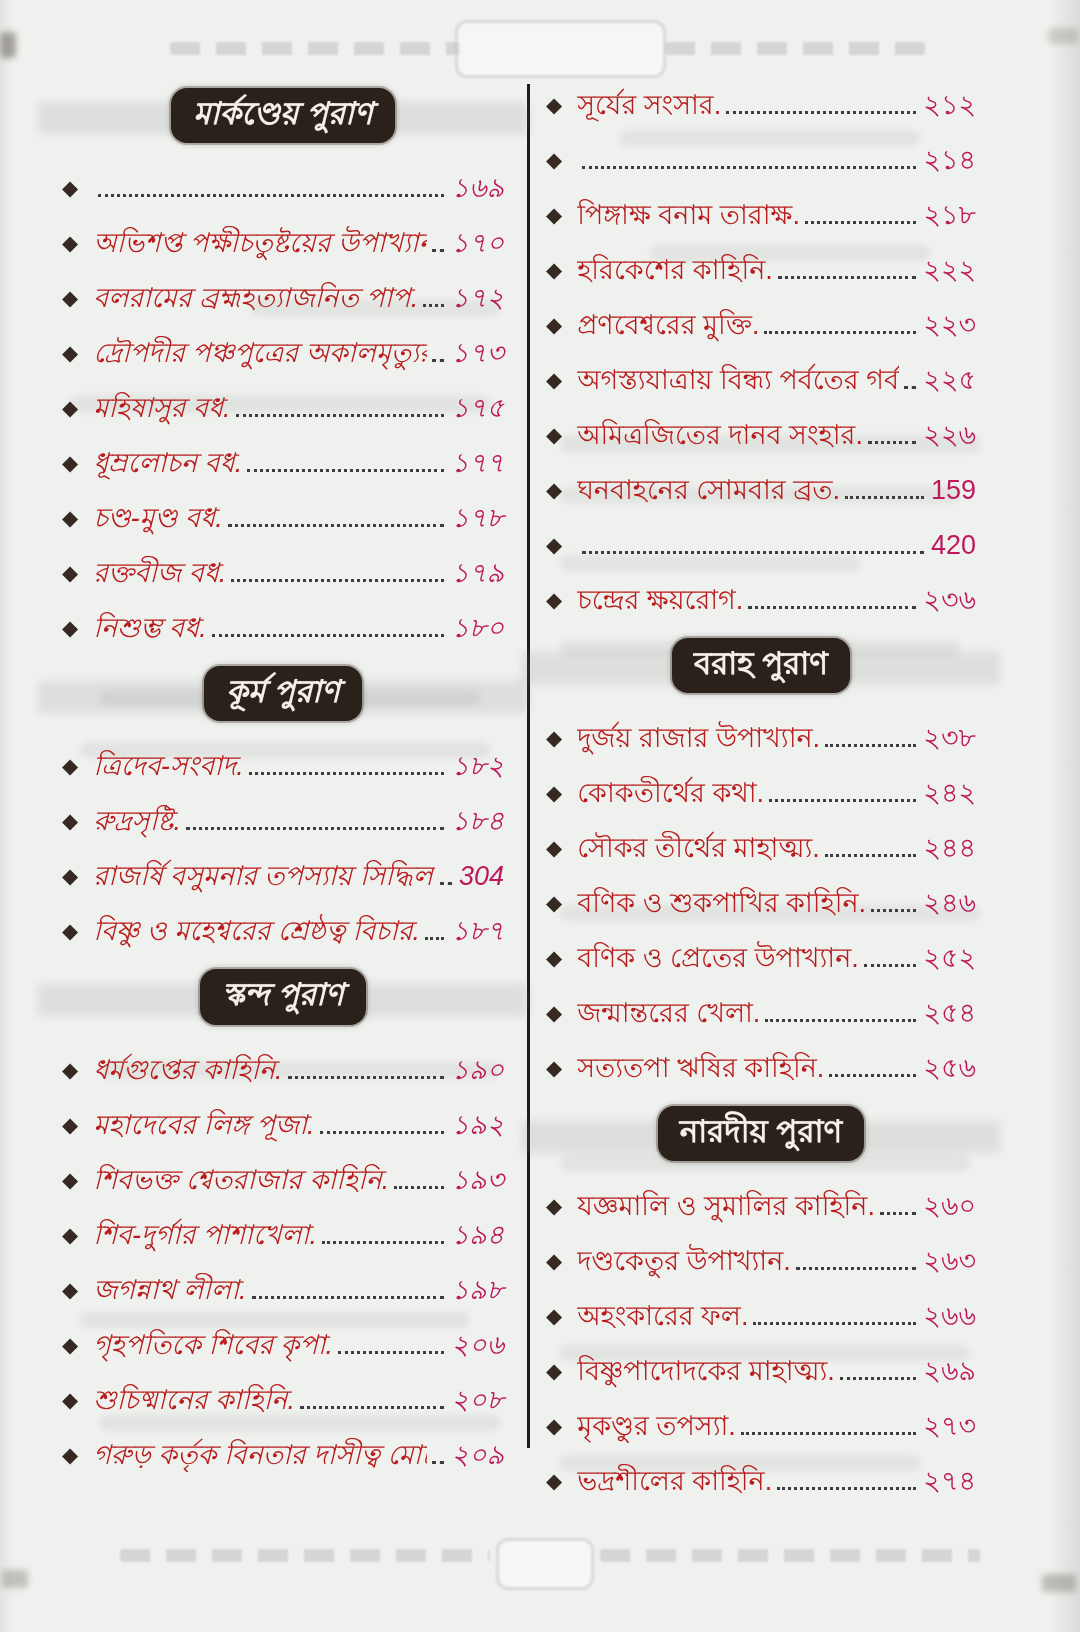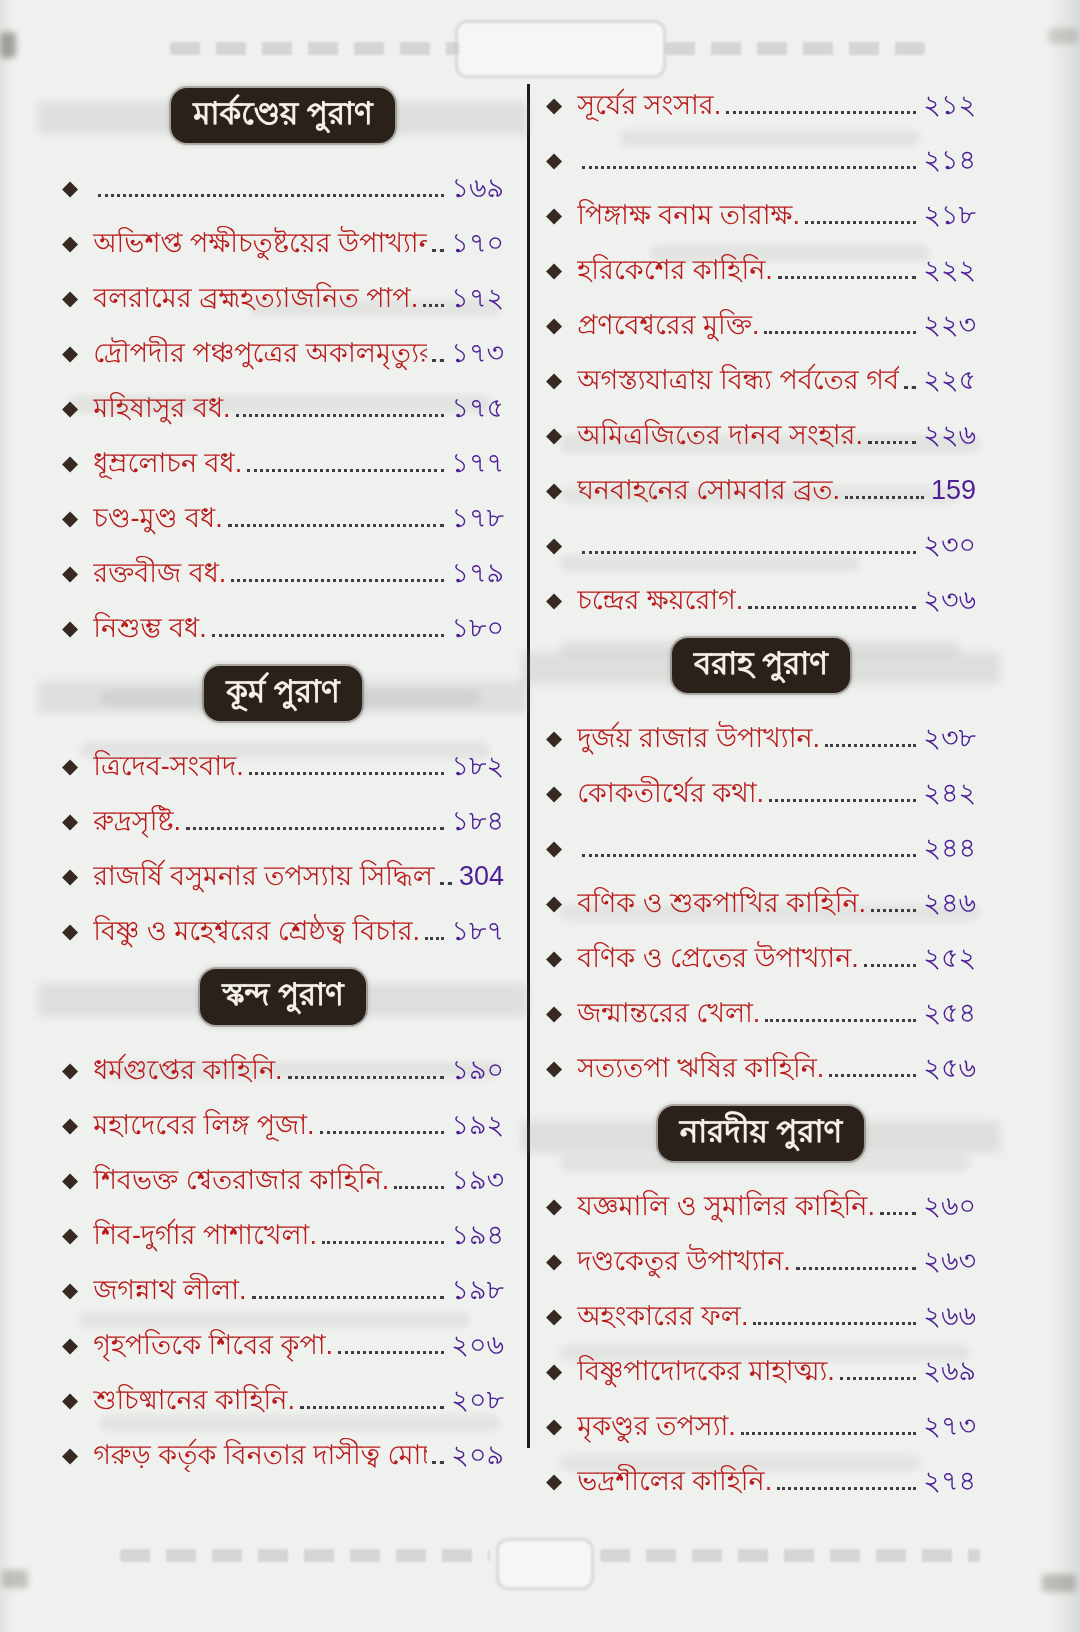--- a/index.html
+++ b/index.html
@@ -21,39 +21,39 @@
   .ghost{position:absolute;background:#6f6f6f;opacity:0.10;filter:blur(3px);border-radius:8px;display:block;}
   .bleed-strip{position:absolute;height:13px;opacity:0.16;filter:blur(1px);
     background:repeating-linear-gradient(90deg,#4e4e4e 0 30px,transparent 30px 46px);border-radius:3px;}
   .bleed-box{position:absolute;border:3px solid rgba(90,90,90,0.18);border-radius:12px;filter:blur(1px);background:rgba(255,255,255,0.4);}
 
   
   .divider{position:absolute;left:527px;top:84px;width:3px;height:1364px;background:#1b1b1b;}
 
   
   .col{position:absolute;top:88px;}
-  .col-left{left:62px;width:442px;}
+  .col-left{left:62px;width:442px;font-style:italic;}
   .col-right{left:546px;width:430px;}
 
   
   .section-header{display:flex;justify-content:center;margin:16px 0 28px;position:relative;}
   .section-header.first{margin-top:0;}
   .section-header::before{content:"";position:absolute;left:-24px;right:-24px;top:26%;height:58%;
     background:rgba(130,130,130,0.16);filter:blur(4px);border-radius:4px;}
   .pill{position:relative;background:#2b211b;color:#f5f1e8;font-weight:bold;font-size:31px;
     line-height:1.2;padding:7px 22px 11px;border-radius:16px;
     box-shadow:0 0 0 2px rgba(43,33,27,0.25), 0 0 6px rgba(43,33,27,0.35);
     text-shadow:0 0 1px rgba(255,255,255,0.4);}
 
   
   .toc-item{display:flex;align-items:baseline;font-size:27px;line-height:34px;margin-bottom:19px;white-space:nowrap;}
   .bullet{color:#362921;font-size:21px;margin-right:15px;flex:0 0 auto;transform:translateY(-2px);}
   .label{flex:0 1 auto;overflow:hidden;color:#b91c1c;}
   .leader{flex:1 1 12px;min-width:12px;border-bottom:3px dotted #3e3e40;margin:0 7px 0 5px;}
-  .pagenum{flex:0 0 auto;color:#4c1d95;}
+  .pagenum{flex:0 0 auto;color:#be185d;}
 </style>
 </head>
 <body>
 
 <div class="edge-left"></div>
 <div class="edge-right"></div>
 <div class="corner-smudge" style="left:0;top:32px;width:16px;height:26px;opacity:.45;"></div>
 <div class="corner-smudge" style="right:2px;top:28px;width:30px;height:16px;opacity:.20;"></div>
 <div class="corner-smudge" style="left:2px;bottom:44px;width:26px;height:18px;opacity:.28;"></div>
 <div class="corner-smudge" style="right:4px;bottom:40px;width:34px;height:18px;opacity:.30;"></div>
@@ -297,21 +297,21 @@
   <div class="toc-item">
     <span class="bullet">◆</span>
     <span class="label">ঘনবাহনের সোমবার ব্রত.</span>
     <span class="leader"></span>
     <span class="pagenum">159</span>
   </div>
 
   <div class="toc-item">
     <span class="bullet">◆</span>
     <span class="leader"></span>
-    <span class="pagenum">২৩০</span>
+    <span class="pagenum">420</span>
   </div>
 
   <div class="toc-item">
     <span class="bullet">◆</span>
     <span class="label">চন্দ্রের ক্ষয়রোগ.</span>
     <span class="leader"></span>
     <span class="pagenum">২৩৬</span>
   </div>
 
   <div class="section-header">
@@ -327,20 +327,21 @@
 
   <div class="toc-item">
     <span class="bullet">◆</span>
     <span class="label">কোকতীর্থের কথা.</span>
     <span class="leader"></span>
     <span class="pagenum">২৪২</span>
   </div>
 
   <div class="toc-item">
     <span class="bullet">◆</span>
+    <span class="label">সৌকর তীর্থের মাহাত্ম্য.</span>
     <span class="leader"></span>
     <span class="pagenum">২৪৪</span>
   </div>
 
   <div class="toc-item">
     <span class="bullet">◆</span>
     <span class="label">বণিক ও শুকপাখির কাহিনি.</span>
     <span class="leader"></span>
     <span class="pagenum">২৪৬</span>
   </div>

